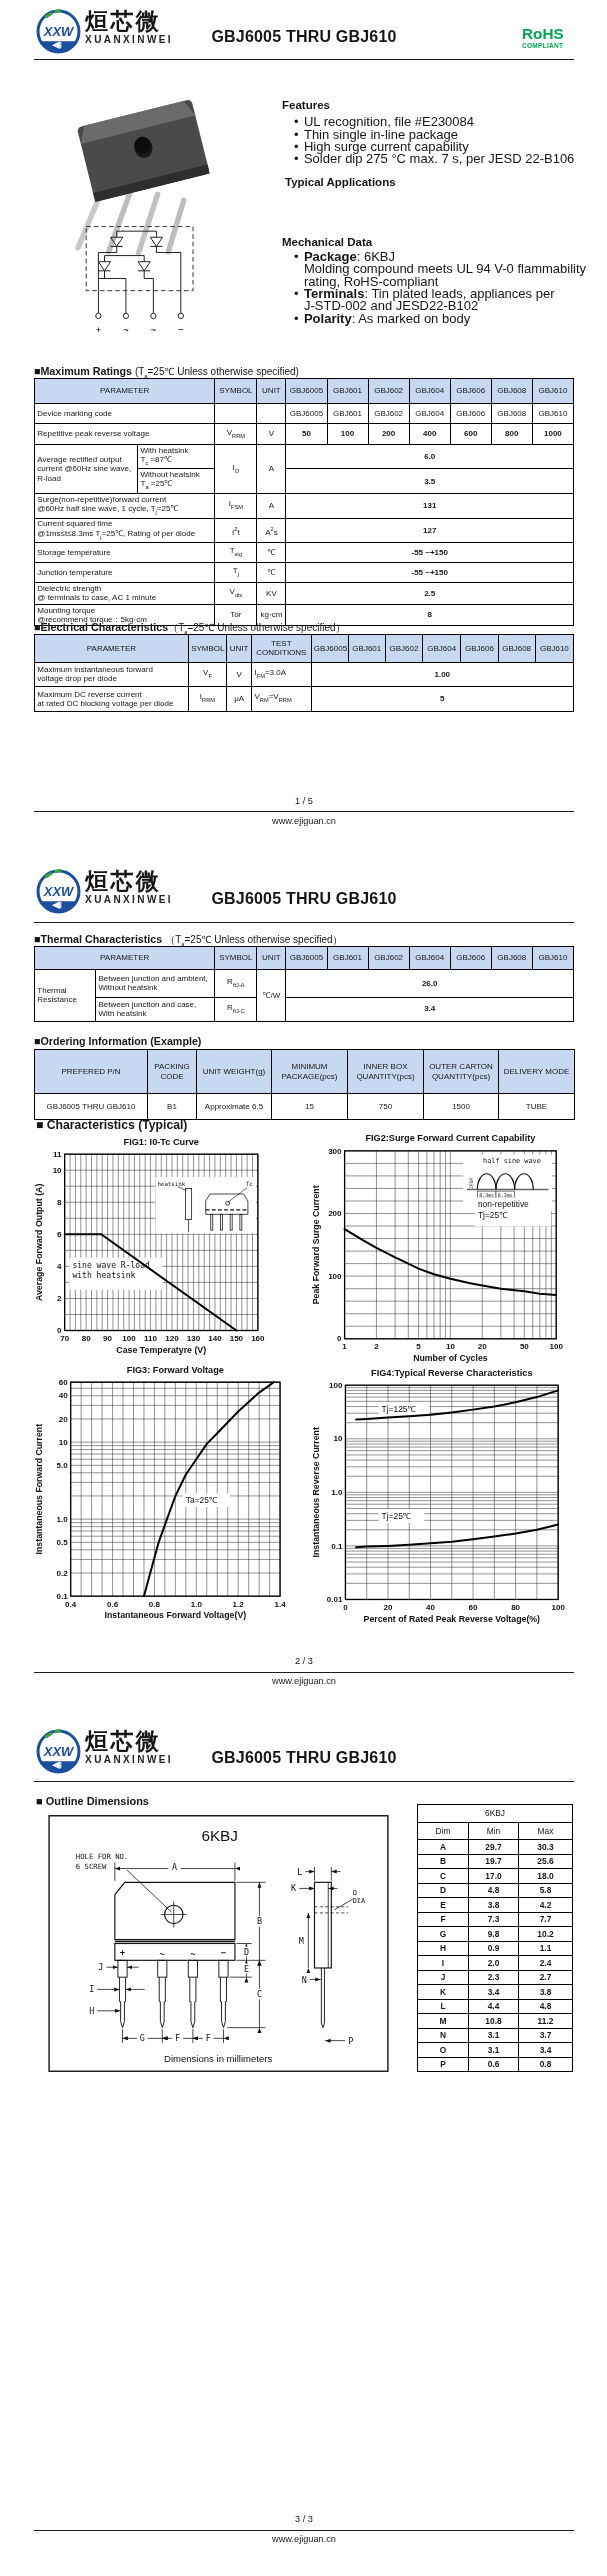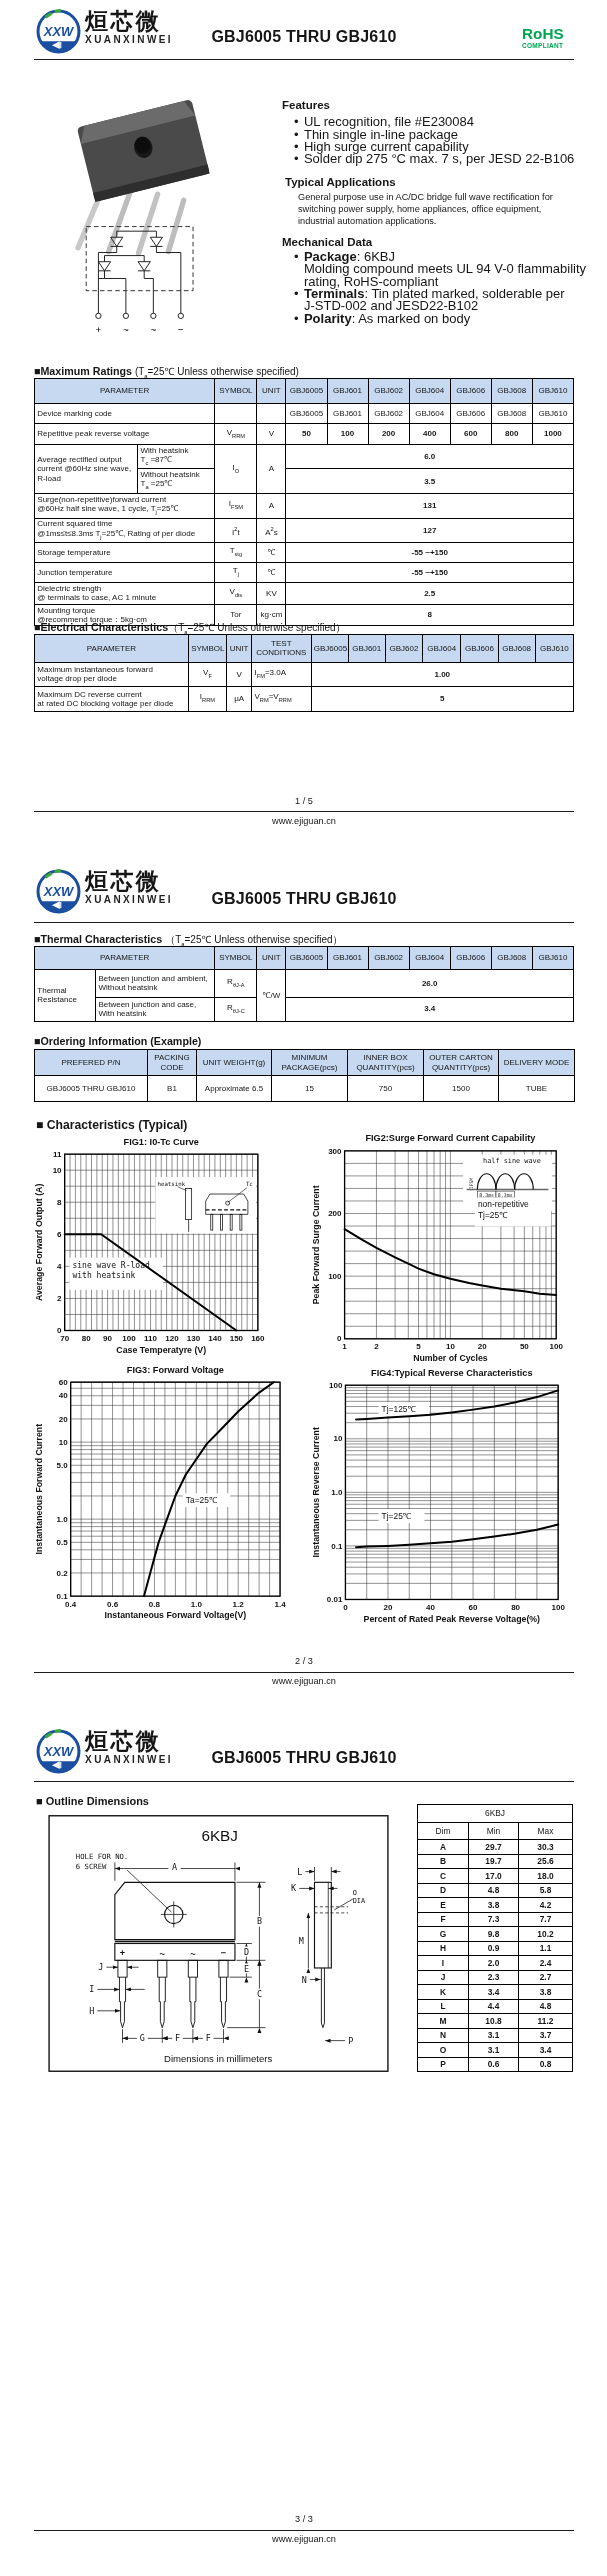--- a/index.html
+++ b/index.html
@@ -81,27 +81,26 @@
     </g>
   </svg>
 
   <div class="abs rh" style="left:282px;top:99px">Features</div>
   <div class="abs li bli" style="left:294px;top:116px">UL recognition, file #E230084</div>
   <div class="abs li bli" style="left:294px;top:129px">Thin single in-line package</div>
   <div class="abs li bli" style="left:294px;top:141px">High surge current capability</div>
   <div class="abs li bli" style="left:294px;top:153px">Solder dip 275 °C max. 7 s, per JESD 22-B106</div>
 
   <div class="abs rh" style="left:285px;top:176px">Typical Applications</div>
-  <div class="abs par" style="left:298px;top:191px;width:277px">General purpose use in AC/DC bridge full wave rectification for switching power supply, home appliances, office equipment, industrial automation applications.</div>
 
   <div class="abs rh" style="left:282px;top:236px">Mechanical Data</div>
   <div class="abs li bli" style="left:294px;top:251px"><b>Package</b><span>: 6KBJ</span></div>
   <div class="abs li ind" style="left:294px;top:263px">Molding compound meets UL 94 V-0 flammability</div>
   <div class="abs li ind" style="left:294px;top:276px">rating, RoHS-compliant</div>
-  <div class="abs li bli" style="left:294px;top:288px"><b>Terminals</b><span>: Tin plated marked, solderable per</span></div>
+  <div class="abs li bli" style="left:294px;top:288px"><b>Terminals</b><span>: Tin plated leads, appliances per</span></div>
   <div class="abs li ind" style="left:294px;top:300px">J-STD-002 and JESD22-B102</div>
   <div class="abs li bli" style="left:294px;top:313px"><b>Polarity</b><span>: As marked on body</span></div>
 
   <svg class="abs" style="left:77px;top:222px" width="126" height="116" viewBox="0 0 165 152">
     <rect x="12" y="6" width="140" height="84" fill="none" stroke="#333" stroke-width="1.3" stroke-dasharray="6 4"></rect>
     <g stroke="#222" stroke-width="1.3" fill="none">
       <path d="M44 20 H60 L52 32 Z M44 32 H60"></path>
       <path d="M96 20 H112 L104 32 Z M96 32 H112"></path>
       <path d="M28 52 H44 L36 64 Z M28 64 H44"></path>
       <path d="M80 52 H96 L88 64 Z M80 64 H96"></path>
@@ -350,21 +349,21 @@
     <colgroup>
           <col style="width:113px">
           <col style="width:49px">
           <col style="width:75px">
           <col style="width:76px">
           <col style="width:76px">
           <col style="width:75px">
           <col style="width:76px">
         </colgroup>
     <tbody>
-          <tr style="height:26px">
+          <tr style="height:44px">
       <th>PREFERED P/N</th>
             <th>PACKING CODE</th>
             <th>UNIT WEIGHT(g)</th>
             <th>MINIMUM PACKAGE(pcs)</th>
             <th>INNER BOX QUANTITY(pcs)</th>
             <th>OUTER CARTON QUANTITY(pcs)</th>
             <th>DELIVERY MODE</th>
     </tr>
     <tr style="height:26px">
       <td>GBJ6005 THRU GBJ610</td>

